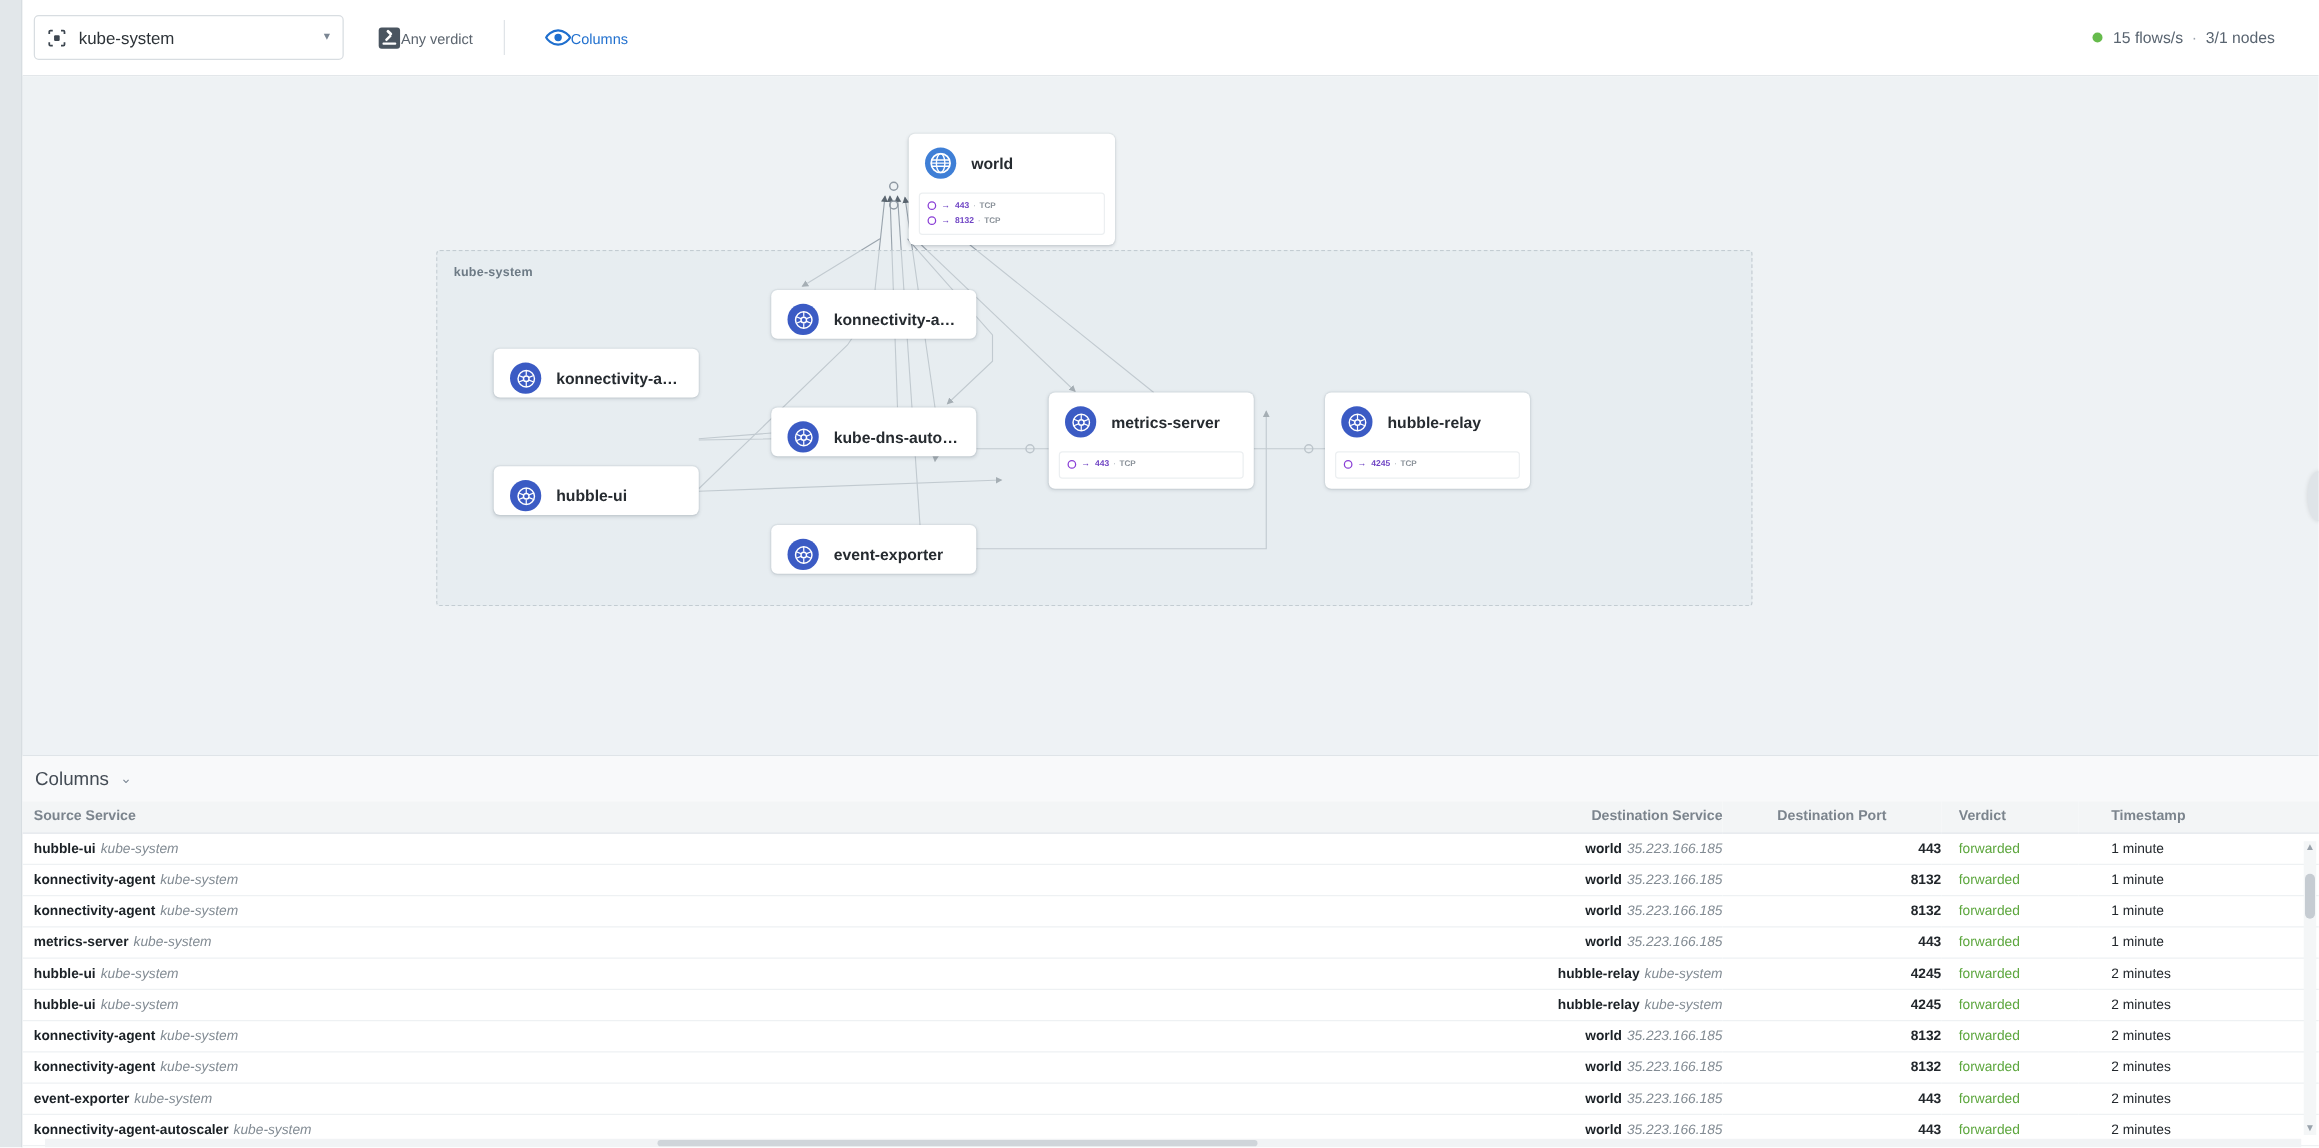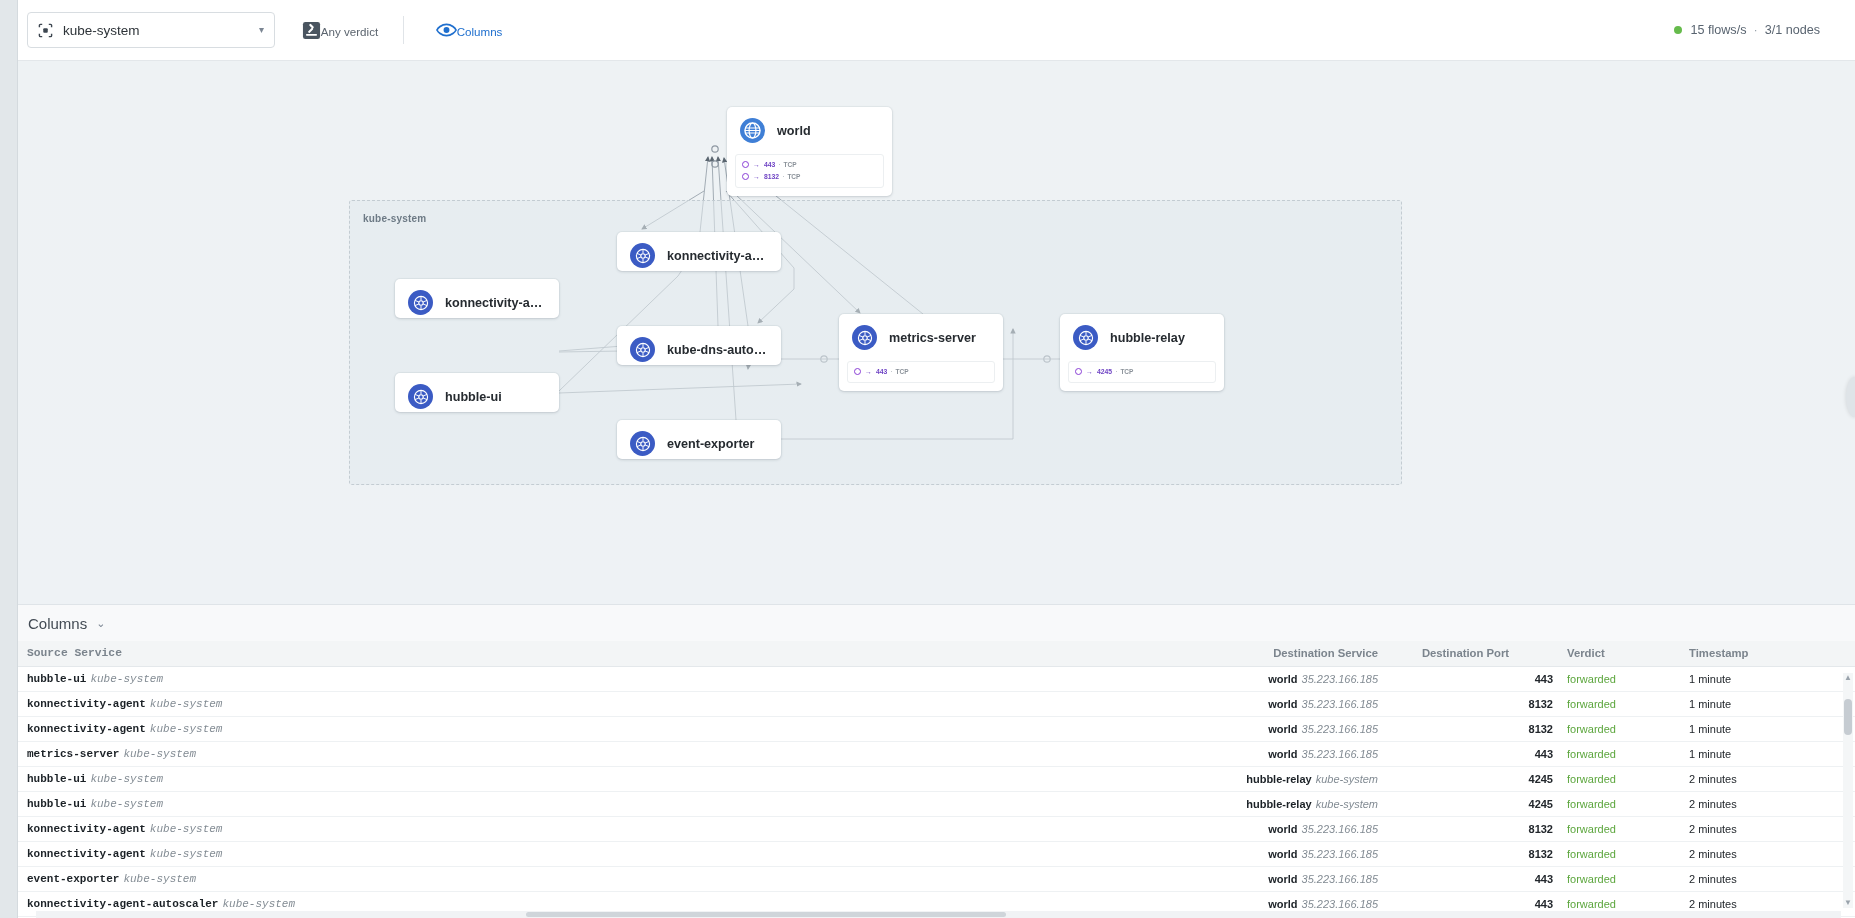--- a/index.html
+++ b/index.html
@@ -157,21 +157,21 @@
     border-bottom: 1px solid #e4e8eb;
     white-space: nowrap;
   }
   table.flow-table td {
     font-size: 11px; color: #22272c;
     padding: 6px 0 6px 0;
     border-bottom: 1px solid #eef1f3;
     white-space: nowrap;
     margin-left: 15px;
   }
-  .c-src  { width: 730px; text-align: left;  padding-left: 9px !important; font-family: Liberation Mono, monospace; }
+  .c-src  { width: 730px; text-align: left;  padding-left: 9px !important; }
   .c-dst  { width: 630px; text-align: right; }
   .c-port { width: 175px; text-align: right; }
   .c-vd   { width: 110px; text-align: left;  padding-left: 14px !important; }
   .c-ts   { width: 195px; text-align: left;  padding-left: 26px !important; }
   th.c-port { text-align: center; }
   th.c-vd   { text-align: left; }
   th.c-ts   { text-align: left; }
   .svc-name { font-weight: bold; color: #1b2126; }
   .svc-ns   { font-style: italic; color: #828b93; margin-left: 4px; }
   .verdict-fwd { color: #5ca63d; }

